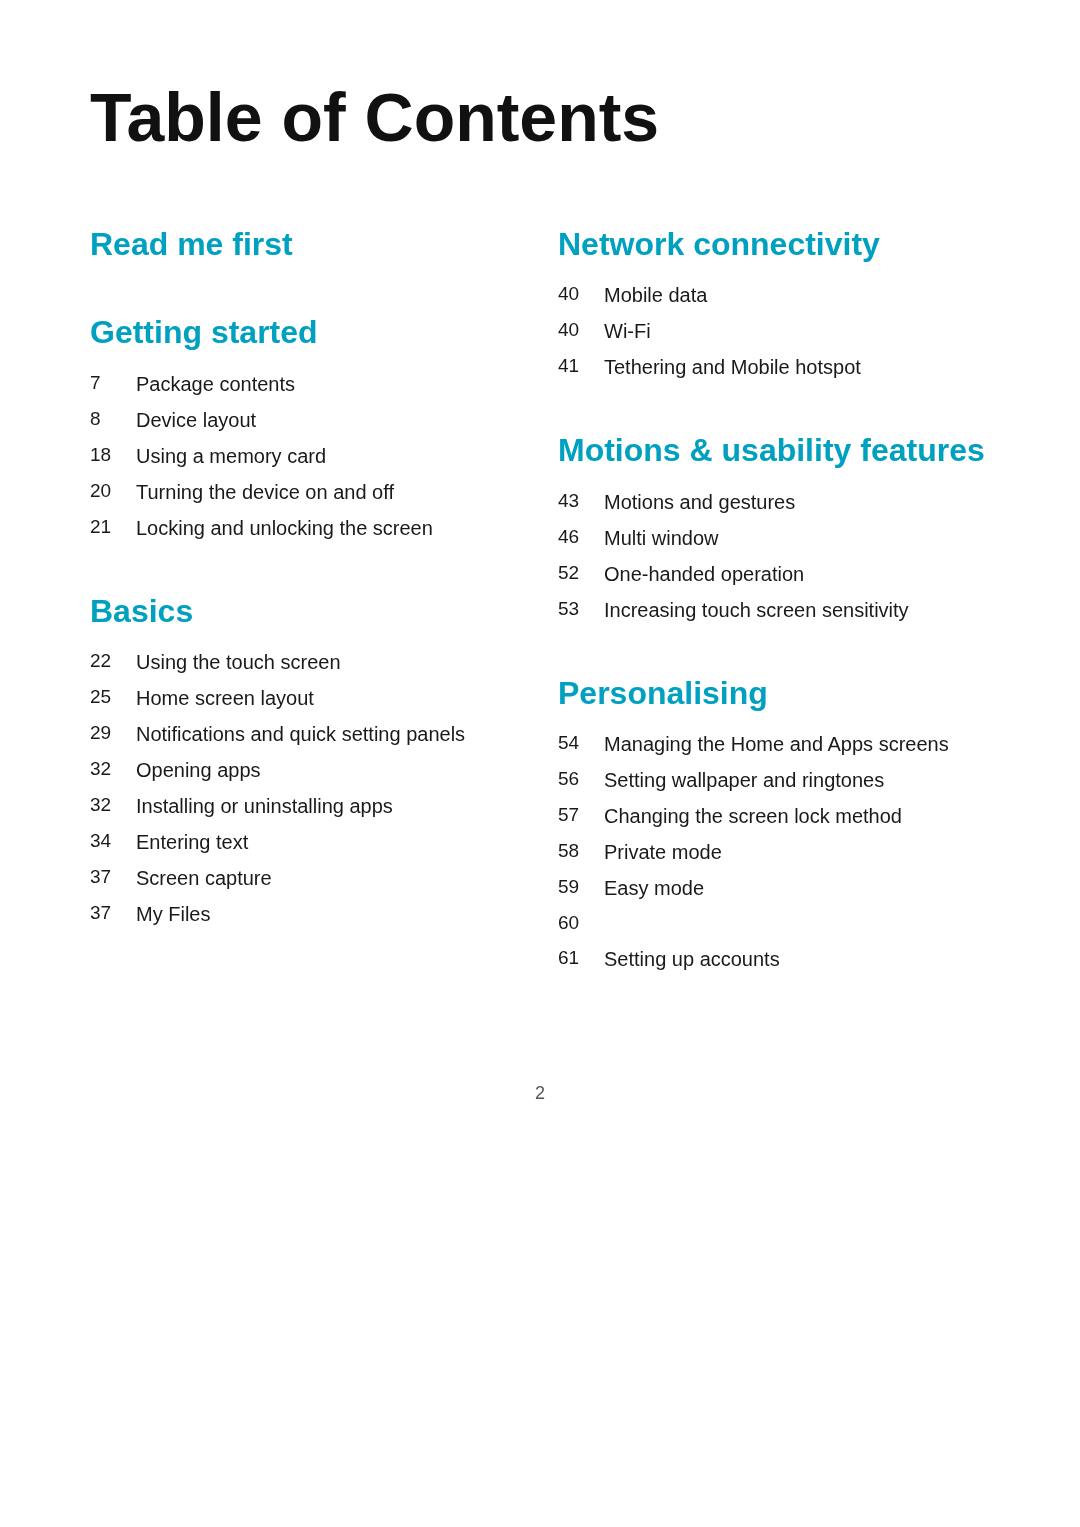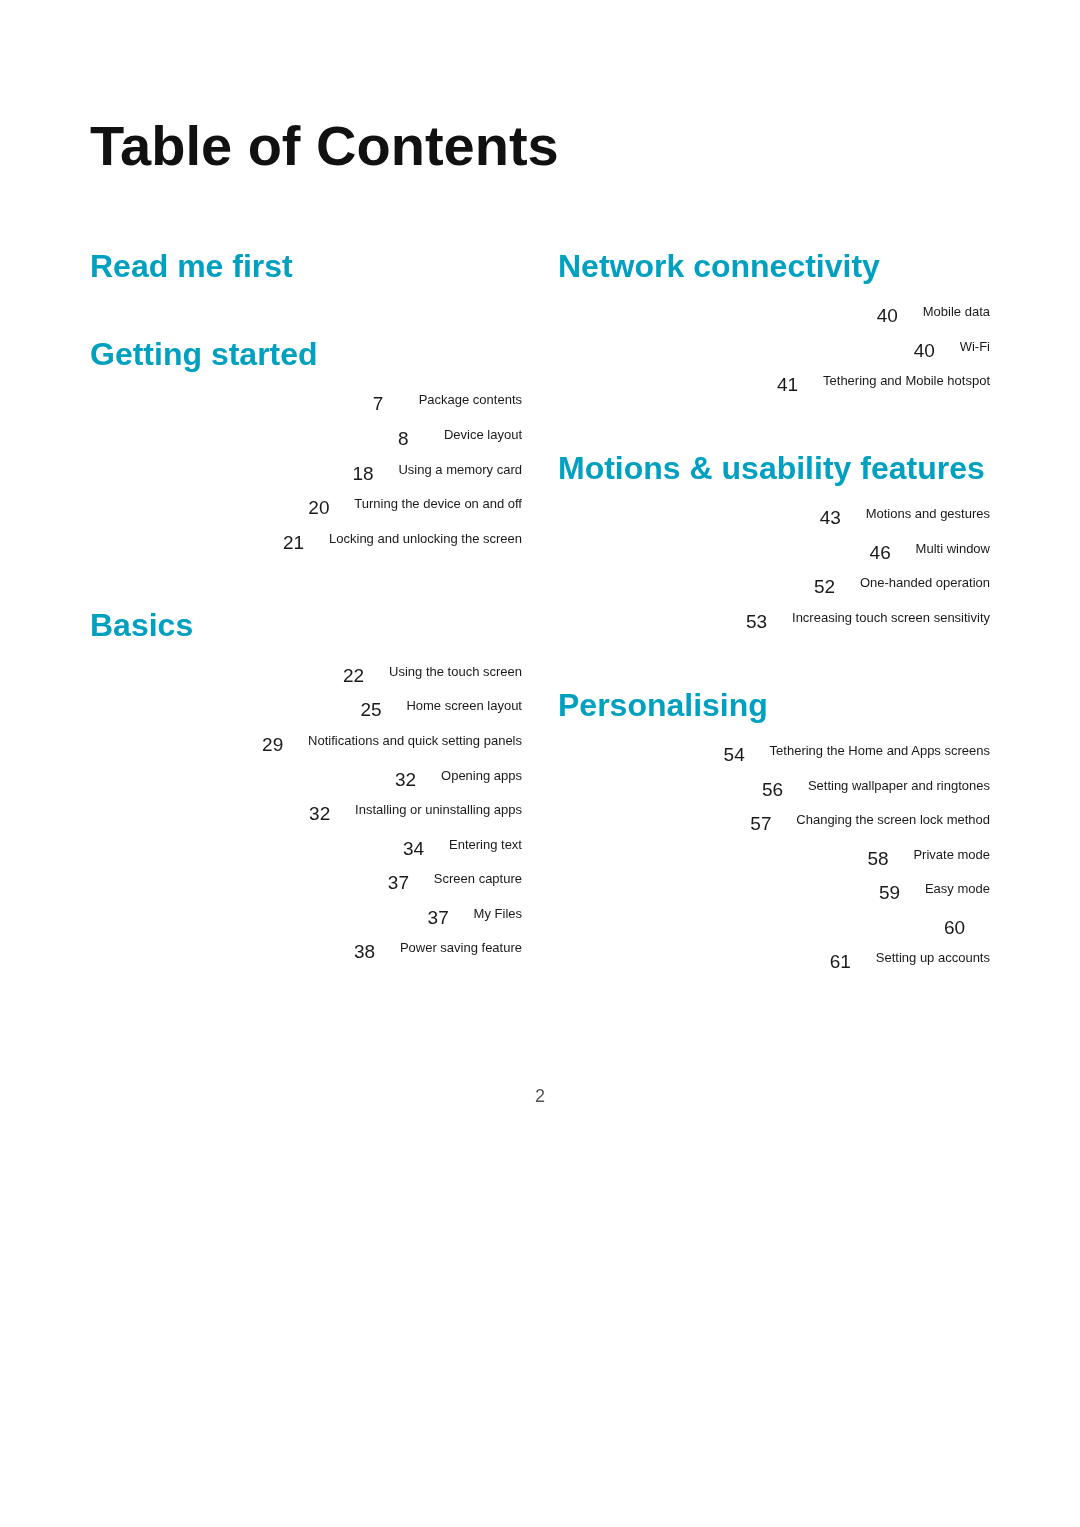--- a/index.html
+++ b/index.html
@@ -11,26 +11,25 @@
     body {
       background: #ffffff;
       font-family: 'Arial', 'Helvetica Neue', Helvetica, sans-serif;
       color: #1a1a1a;
       width: 1080px;
       min-height: 1527px;
       padding: 80px 90px 80px 90px;
     }
 
     .page-title {
-      font-size: 56px;
+      font-size: 68px;
       font-weight: 700;
       color: #111111;
       margin-bottom: 70px;
       line-height: 1.1;
-      margin-top: 35px;
     }
 
     .two-col {
       display: flex;
       gap: 36px;
     }
 
     .col {
       flex: 1;
     }
@@ -53,32 +52,31 @@
       margin: 0;
     }
 
     .toc-item {
       display: flex;
       align-items: flex-start;
       margin-bottom: 8px;
       font-size: 19px;
       line-height: 1.4;
       color: #1a1a1a;
-      justify-content: flex-end;
     }
 
     .toc-num {
       min-width: 46px;
       font-size: 19px;
       color: #1a1a1a;
       flex-shrink: 0;
     }
 
     .toc-label {
-      font-size: 13px;
+      font-size: 20px;
       color: #1a1a1a;
     }
 
     .page-footer {
       text-align: center;
       margin-top: 60px;
       font-size: 18px;
       color: #555;
     }
   </style>
@@ -145,24 +143,20 @@
             <span class="toc-label">Entering text</span>
           </li>
           <li class="toc-item">
             <span class="toc-num">37</span>
             <span class="toc-label">Screen capture</span>
           </li>
           <li class="toc-item">
             <span class="toc-num">37</span>
             <span class="toc-label">My Files</span>
           </li>
-          <li class="toc-item">
-            <span class="toc-num">38</span>
-            <span class="toc-label">Power saving feature</span>
-          </li>
         </ul>
       </div>
     </div>
   <div class="col" id="right-col">
       <div class="section">
         <h2 class="section-title">Network connectivity</h2>
         <ul class="toc-list">
           <li class="toc-item">
             <span class="toc-num">40</span>
             <span class="toc-label">Mobile data</span>
@@ -196,21 +190,21 @@
             <span class="toc-num">53</span>
             <span class="toc-label">Increasing touch screen sensitivity</span>
           </li>
         </ul>
       </div>
       <div class="section">
         <h2 class="section-title">Personalising</h2>
         <ul class="toc-list">
           <li class="toc-item">
             <span class="toc-num">54</span>
-            <span class="toc-label">Tethering the Home and Apps screens</span>
+            <span class="toc-label">Managing the Home and Apps screens</span>
           </li>
           <li class="toc-item">
             <span class="toc-num">56</span>
             <span class="toc-label">Setting wallpaper and ringtones</span>
           </li>
           <li class="toc-item">
             <span class="toc-num">57</span>
             <span class="toc-label">Changing the screen lock method</span>
           </li>
           <li class="toc-item">

